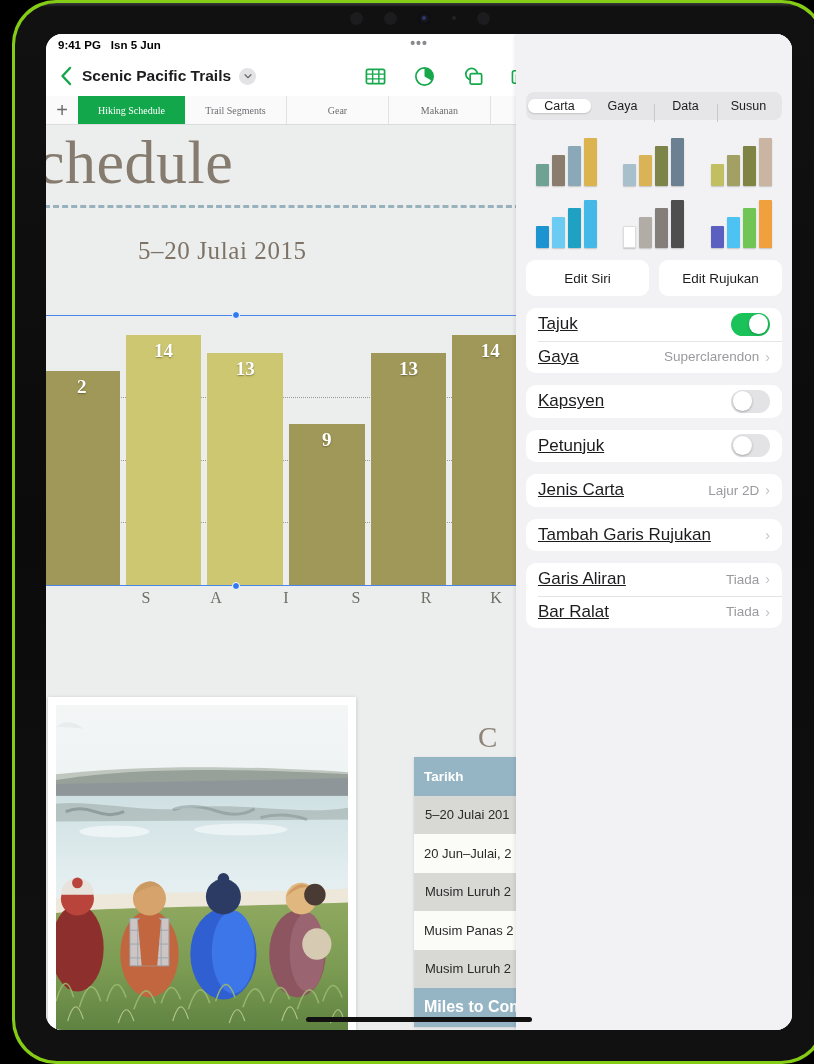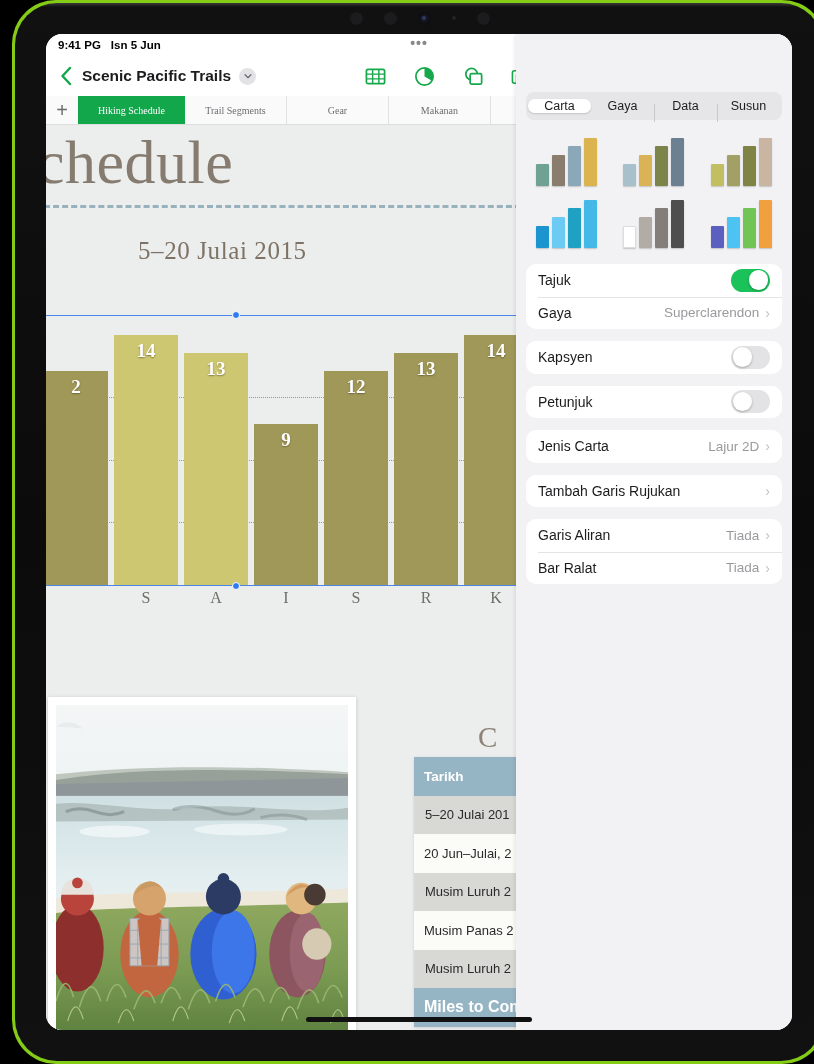--- a/index.html
+++ b/index.html
@@ -243,21 +243,21 @@
   }
 
   .group { margin: 12px 10px 0 10px; background: #fff; border-radius: 10px; overflow: hidden; }
   .row {
     height: 32.5px; display: flex; align-items: center; padding: 0 12px;
     cursor: pointer; position: relative;
   }
   .row + .row::before {
     content:''; position:absolute; left:12px; right:0; top:0; height:1px; background:#e4e4e6;
   }
-  .row-label { font-size: 14px; color: #1c1c1e; flex: 1 1 auto; }
+  .row-label { font-size: 17px; color: #1c1c1e; flex: 1 1 auto; text-decoration: underline; }
   .row-value { font-size: 13.5px; color: #9a9a9e; margin-right: 6px; margin-left: 48px; }
   .chev { color: #c2c2c6; font-size: 14px; line-height: 1; }
   .toggle {
     width: 39px; height: 23px; border-radius: 12px; background: #e3e3e6; position: relative;
     cursor: pointer; flex: 0 0 auto;
   }
   .toggle.on { background: #1bc25a; }
   .toggle .knob {
     position: absolute; top: 1.7px; left: 1.7px; width: 19.5px; height: 19.5px;
     border-radius: 50%; background: #fff; box-shadow: 0 1px 2.5px rgba(0,0,0,0.28);
@@ -412,23 +412,20 @@
               <span class="bar-label">2</span>
             </div>
             <div class="bar" style="height: 250.133px; background: rgb(205, 199, 113);">
               <span class="bar-label">14</span>
             </div>
             <div class="bar" style="height: 232.267px; background: rgb(205, 199, 113);">
               <span class="bar-label">13</span>
             </div>
             <div class="bar" style="height: 160.8px; background: rgb(160, 152, 88);">
               <span class="bar-label">9</span>
-            </div>
-            <div class="bar" style="height: 214.4px; background: rgb(160, 152, 88);">
-              <span class="bar-label">12</span>
             </div>
             <div class="bar" style="height: 232.267px; background: rgb(160, 152, 88);">
               <span class="bar-label">13</span>
             </div>
             <div class="bar" style="height: 250.133px; background: rgb(160, 152, 88);">
               <span class="bar-label">14</span>
             </div>
           </div>
         <div id="axis-line"></div>
         <div class="sel-handle" id="handle-bottom"></div>
@@ -583,20 +580,24 @@
             <div class="sbar" style="height: 48px; background: rgb(78, 78, 78);"></div>
           </div>
           <div class="style-cell">
             <div class="sbar" style="height: 22px; background: rgb(90, 95, 192);"></div>
             <div class="sbar" style="height: 31px; background: rgb(76, 195, 242);"></div>
             <div class="sbar" style="height: 40px; background: rgb(113, 197, 85);"></div>
             <div class="sbar" style="height: 48px; background: rgb(240, 160, 60);"></div>
           </div>
         </div>
 
+      <div class="btn-row">
+        <div class="pbtn">Edit Siri</div>
+        <div class="pbtn">Edit Rujukan</div>
+      </div>
 
       <div class="group">
         <div class="row">
           <span class="row-label">Tajuk</span>
           <span class="toggle on">
               <span class="knob"></span>
             </span>
         </div>
         <div class="row">
           <span class="row-label">Gaya</span>

